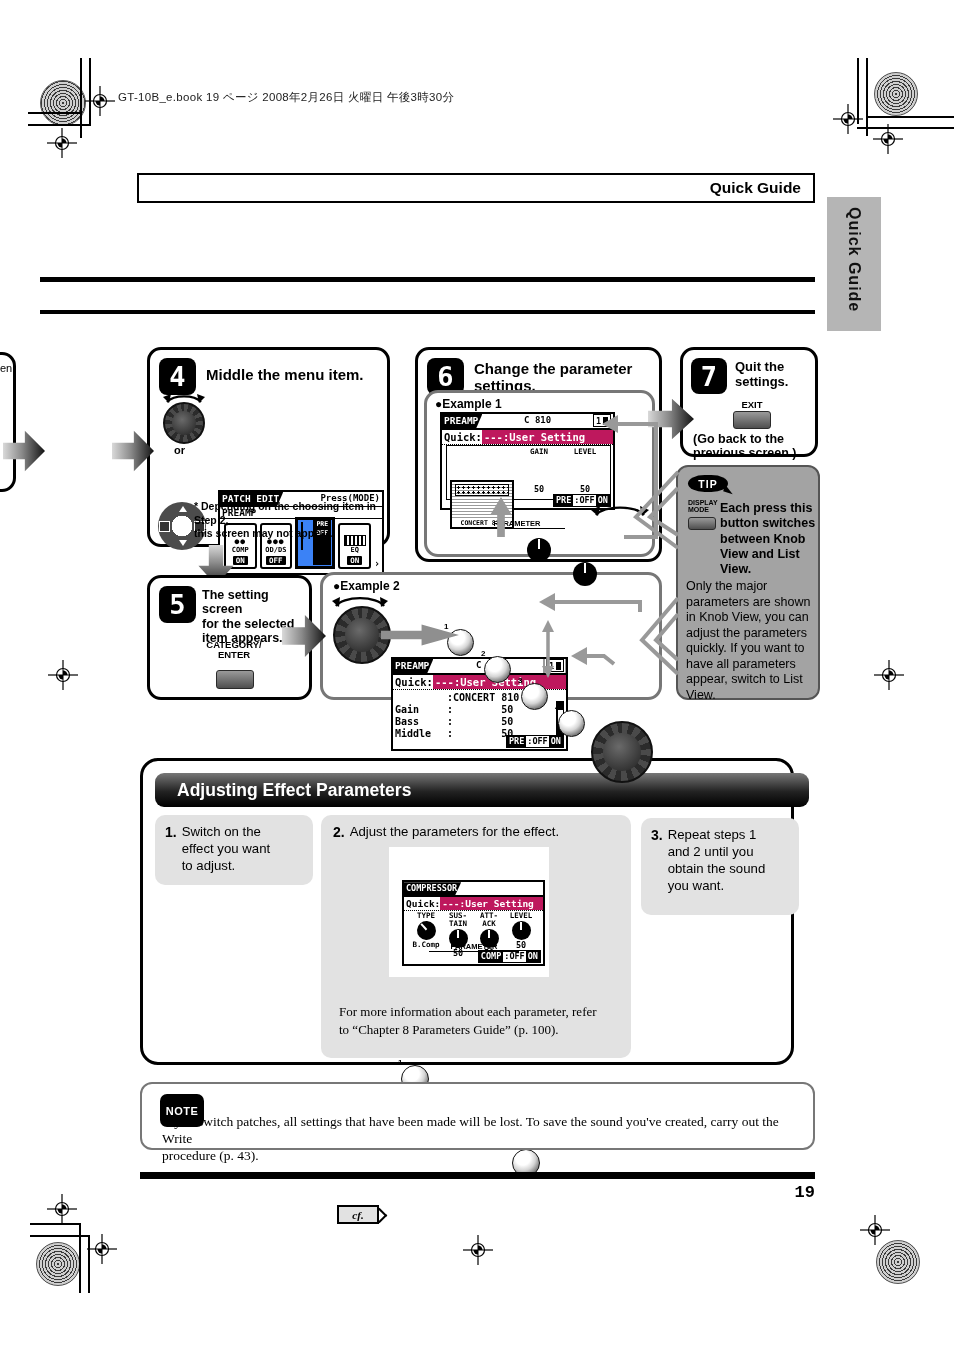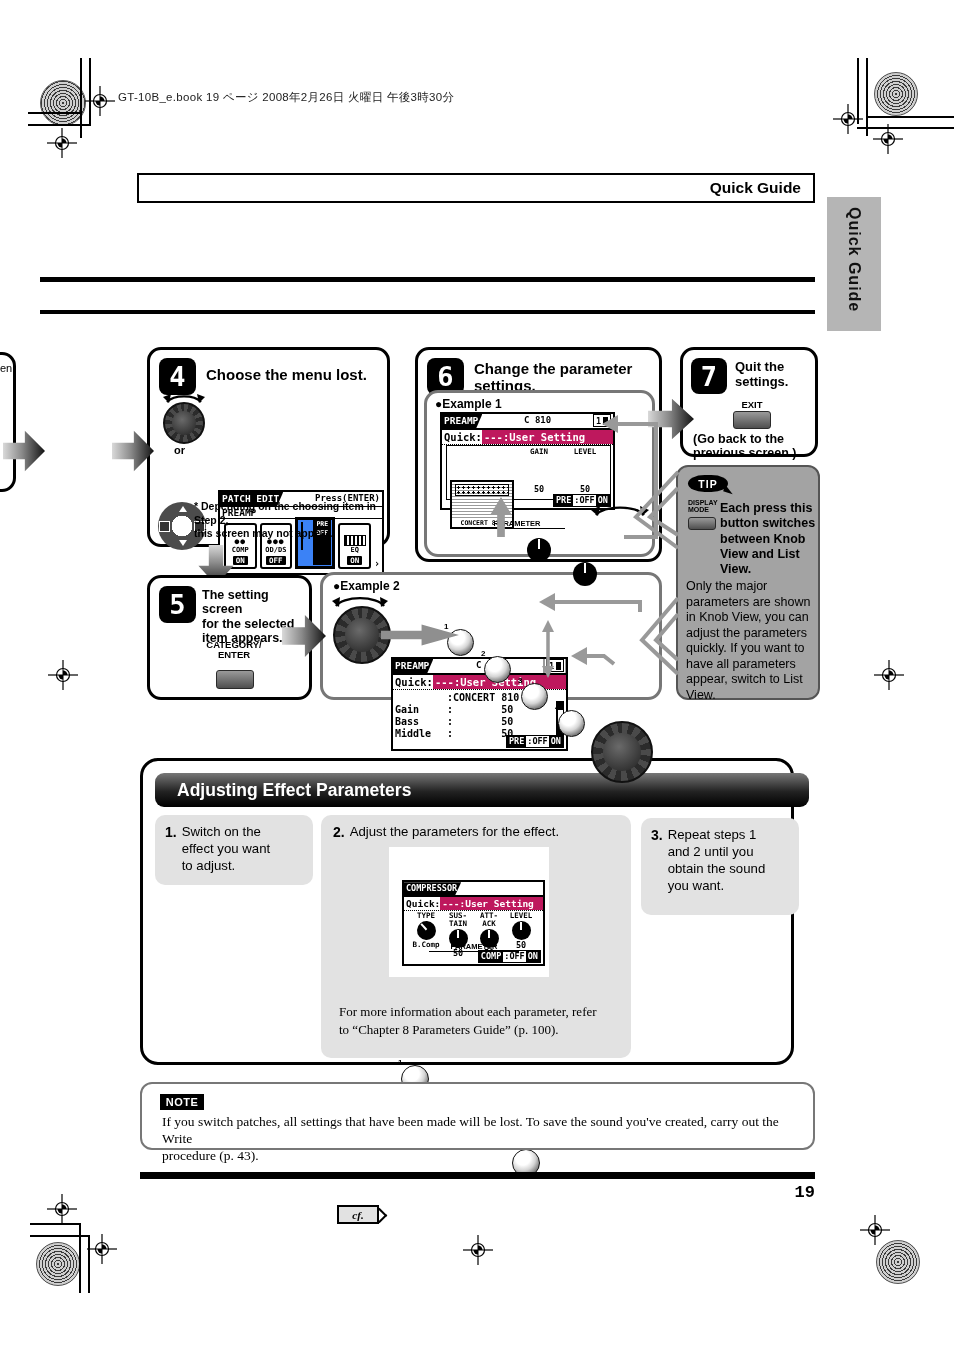--- a/index.html
+++ b/index.html
@@ -211,41 +211,41 @@
   <div class="abs regline" style="left:40px;top:277px;width:775px;height:5px;"></div>
   <div class="abs regline" style="left:40px;top:310px;width:775px;height:4px;"></div>
 
   <div class="abs stepbox" style="left:-58px;top:352px;width:74px;height:140px;border-radius:14px;"></div>
   <div class="abs" style="left:0px;top:362px;font-size:11px;z-index:2;">en</div>
   <div class="abs arr-r" style="left:3px;top:428px;width:42px;height:46px;"></div>
   <div class="abs arr-r" style="left:112px;top:428px;width:42px;height:46px;z-index:2;"></div>
 
   <div class="abs stepbox" style="left:147px;top:347px;width:243px;height:200px;">
     <div class="abs badge" style="left:9px;top:8px;width:37px;height:37px;">4</div>
-    <div class="abs stitle" style="left:56px;top:16px;width:180px;">Choose the menu lost.</div>
+    <div class="abs stitle" style="left:56px;top:16px;width:180px;">Middle the menu item.</div>
 
     <svg class="abs" style="left:12px;top:40px;" width="44" height="14">
       <path d="M5,12 A19,10 0 0 1 39,12" fill="none" stroke="#000" stroke-width="2.2"></path>
       <polygon points="1,7 9,4 7,13" fill="#000"></polygon>
         <polygon points="43,7 35,4 37,13" fill="#000"></polygon>
     </svg>
     <div class="abs dial" style="left:13px;top:52px;width:38px;height:38px;"></div>
     <div class="abs" style="left:24px;top:94px;font-weight:bold;font-size:11px;">or</div>
 
     <div class="abs dpad" style="left:8px;top:110px;width:48px;height:48px;">
       <span class="t" style="left:21px;top:4px;border-left:4px solid transparent;border-right:4px solid transparent;border-bottom:6px solid #fff;"></span>
       <span class="t" style="left:21px;bottom:4px;border-left:4px solid transparent;border-right:4px solid transparent;border-top:6px solid #fff;"></span>
       <span class="abs" style="left:1px;top:19px;width:9px;height:9px;border:1.5px solid #fff;background:#333;"></span>
       <span class="abs" style="right:1px;top:19px;width:9px;height:9px;border:1.5px solid #fff;background:#333;"></span>
     </div>
 
     <div class="abs lcd" style="left:68px;top:50px;width:166px;height:85px;">
       <div class="lcd-h" style="border-bottom:1.5px solid #000;">
         <span class="ttl">PATCH EDIT</span>
-        <span class="mid" style="text-align:right;padding-right:2px;">Press(ENTER)</span>
+        <span class="mid" style="text-align:right;padding-right:2px;">Press(MODE)</span>
       </div>
       <div style="font-size:9.5px;line-height:11px;padding-left:2px;border-bottom:1px solid #000;">PREAMP</div>
       <div style="display:flex;align-items:flex-end;gap:3px;padding:3px 2px 2px 4px;height:52px;box-sizing:border-box;">
         <div class="pedal" style="height:46px;">
           <span class="dots">●●</span>
           <span class="plabel">COMP</span>
           <span class="pstate">ON</span>
         </div>
         <div class="pedal" style="height:46px;">
           <span class="dots">●●●</span>
@@ -546,21 +546,21 @@
         <span class="n">3.</span>
         <span class="pre">Repeat steps 1
 and 2 until you
 obtain the sound
 you want.</span>
       </div>
     </div>
   </div>
 
   <div class="abs notebox" style="left:140px;top:1082px;width:675px;height:68px;">
-    <div class="abs note-badge" style="left:18px;top:10px;width:44px;height:16px;">NOTE</div>
+    <div class="abs note-badge" style="left:18px;top:10px;width:44px;height:33px;border-radius:7px;">NOTE</div>
     <div class="abs serif pre" style="left:20px;top:30px;width:645px;font-size:13.5px;line-height:1.25;">If you switch patches, all settings that have been made will be lost. To save the sound you've created, carry out the Write
 procedure (p. 43).</div>
   </div>
 
   <div class="abs regline" style="left:140px;top:1172px;width:675px;height:7px;"></div>
   <div class="abs" style="left:770px;top:1183px;width:45px;text-align:right;font-weight:bold;font-size:17px;font-family:Liberation Mono, monospace;">19</div>
 
 </div>
 
 </body></html>

